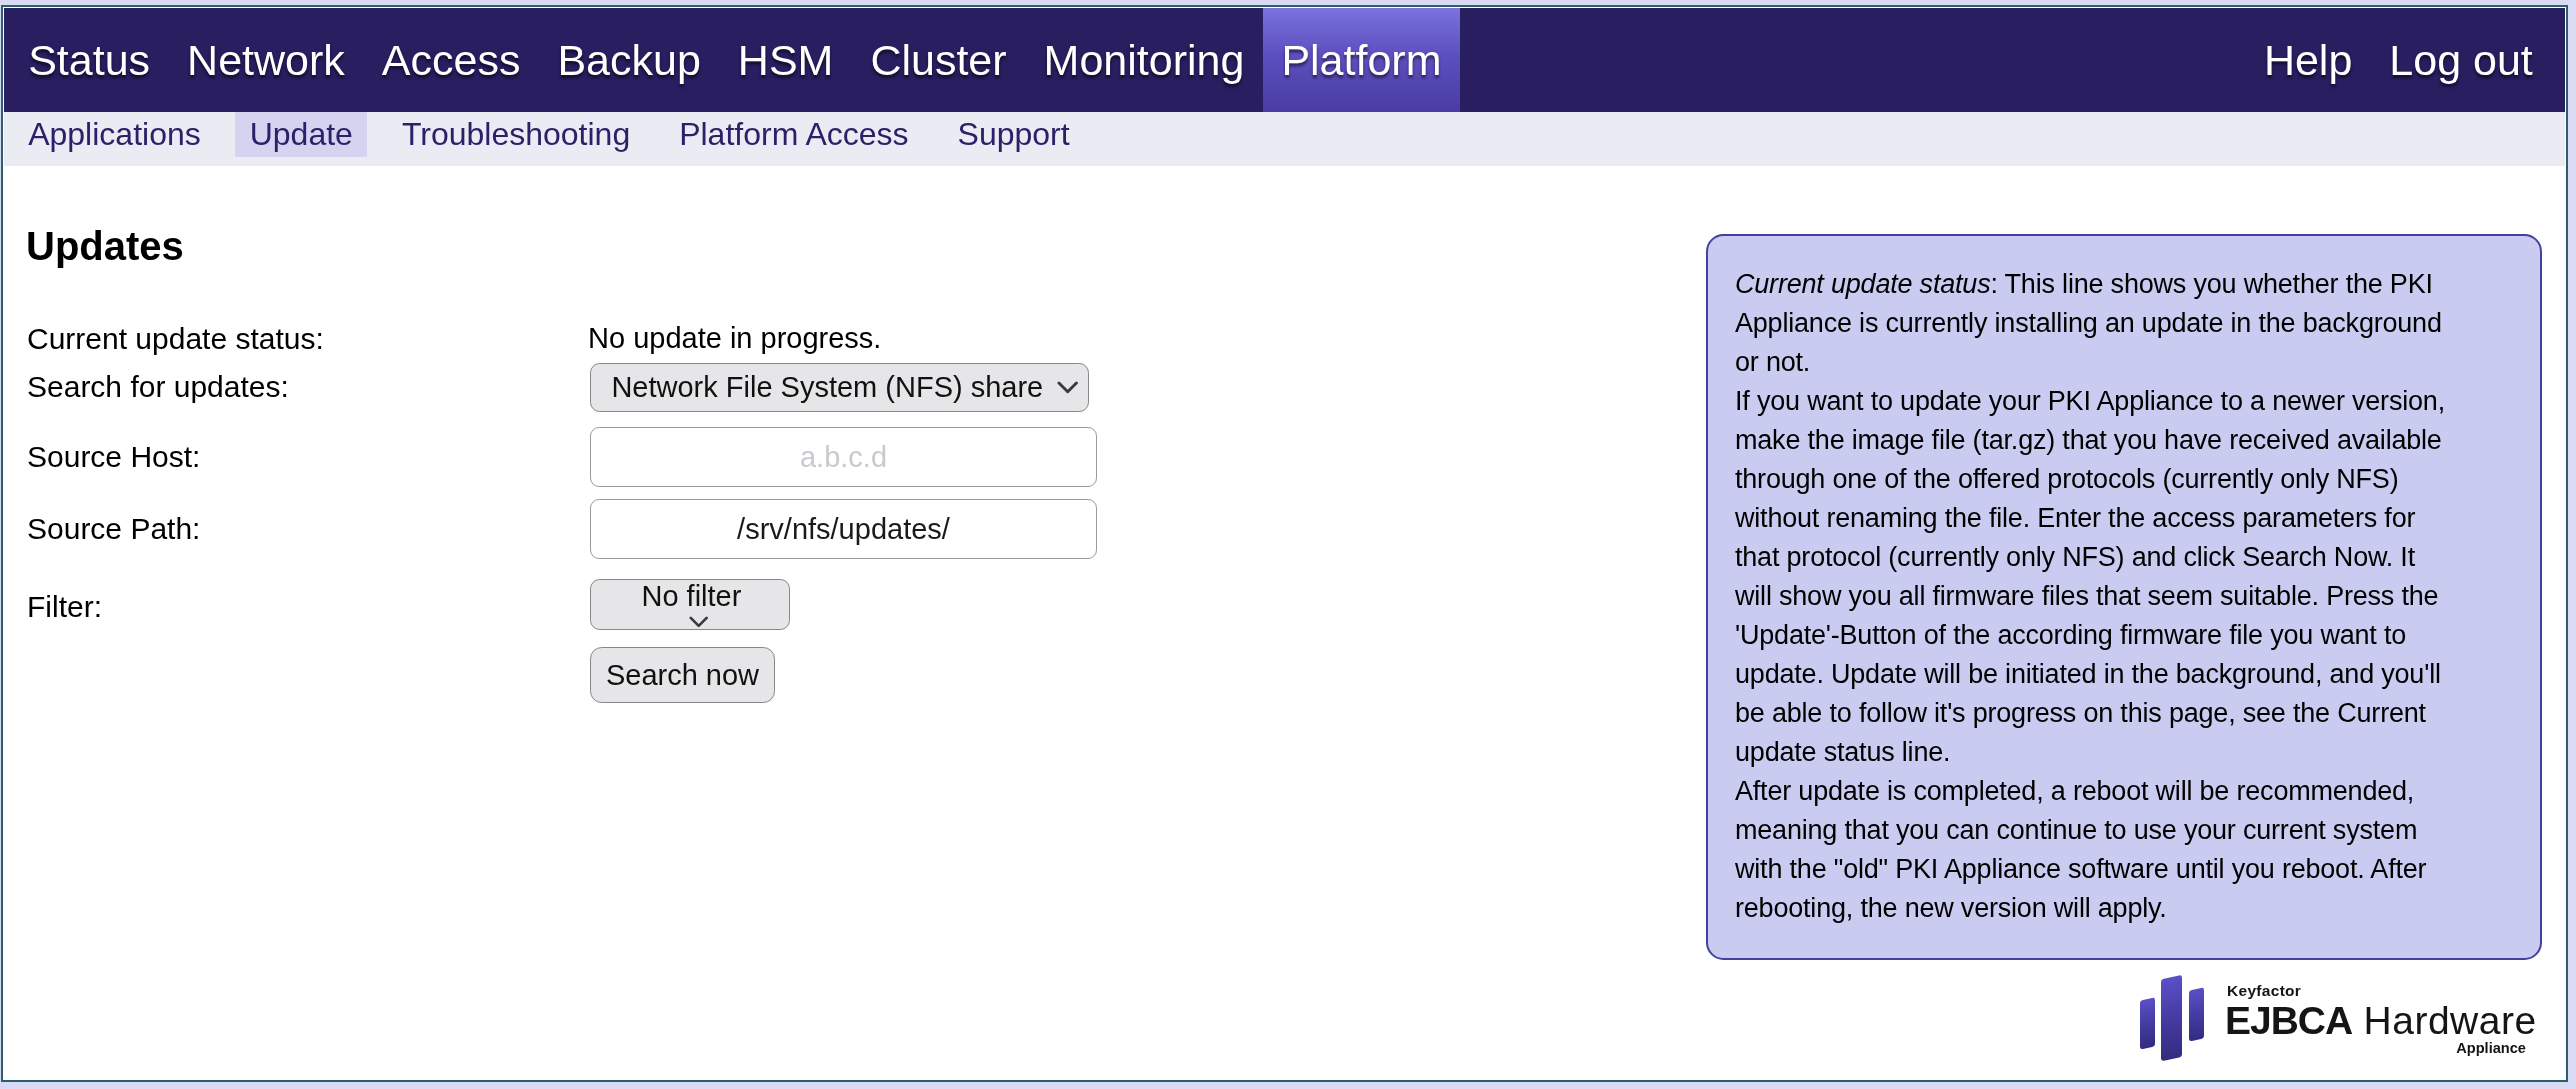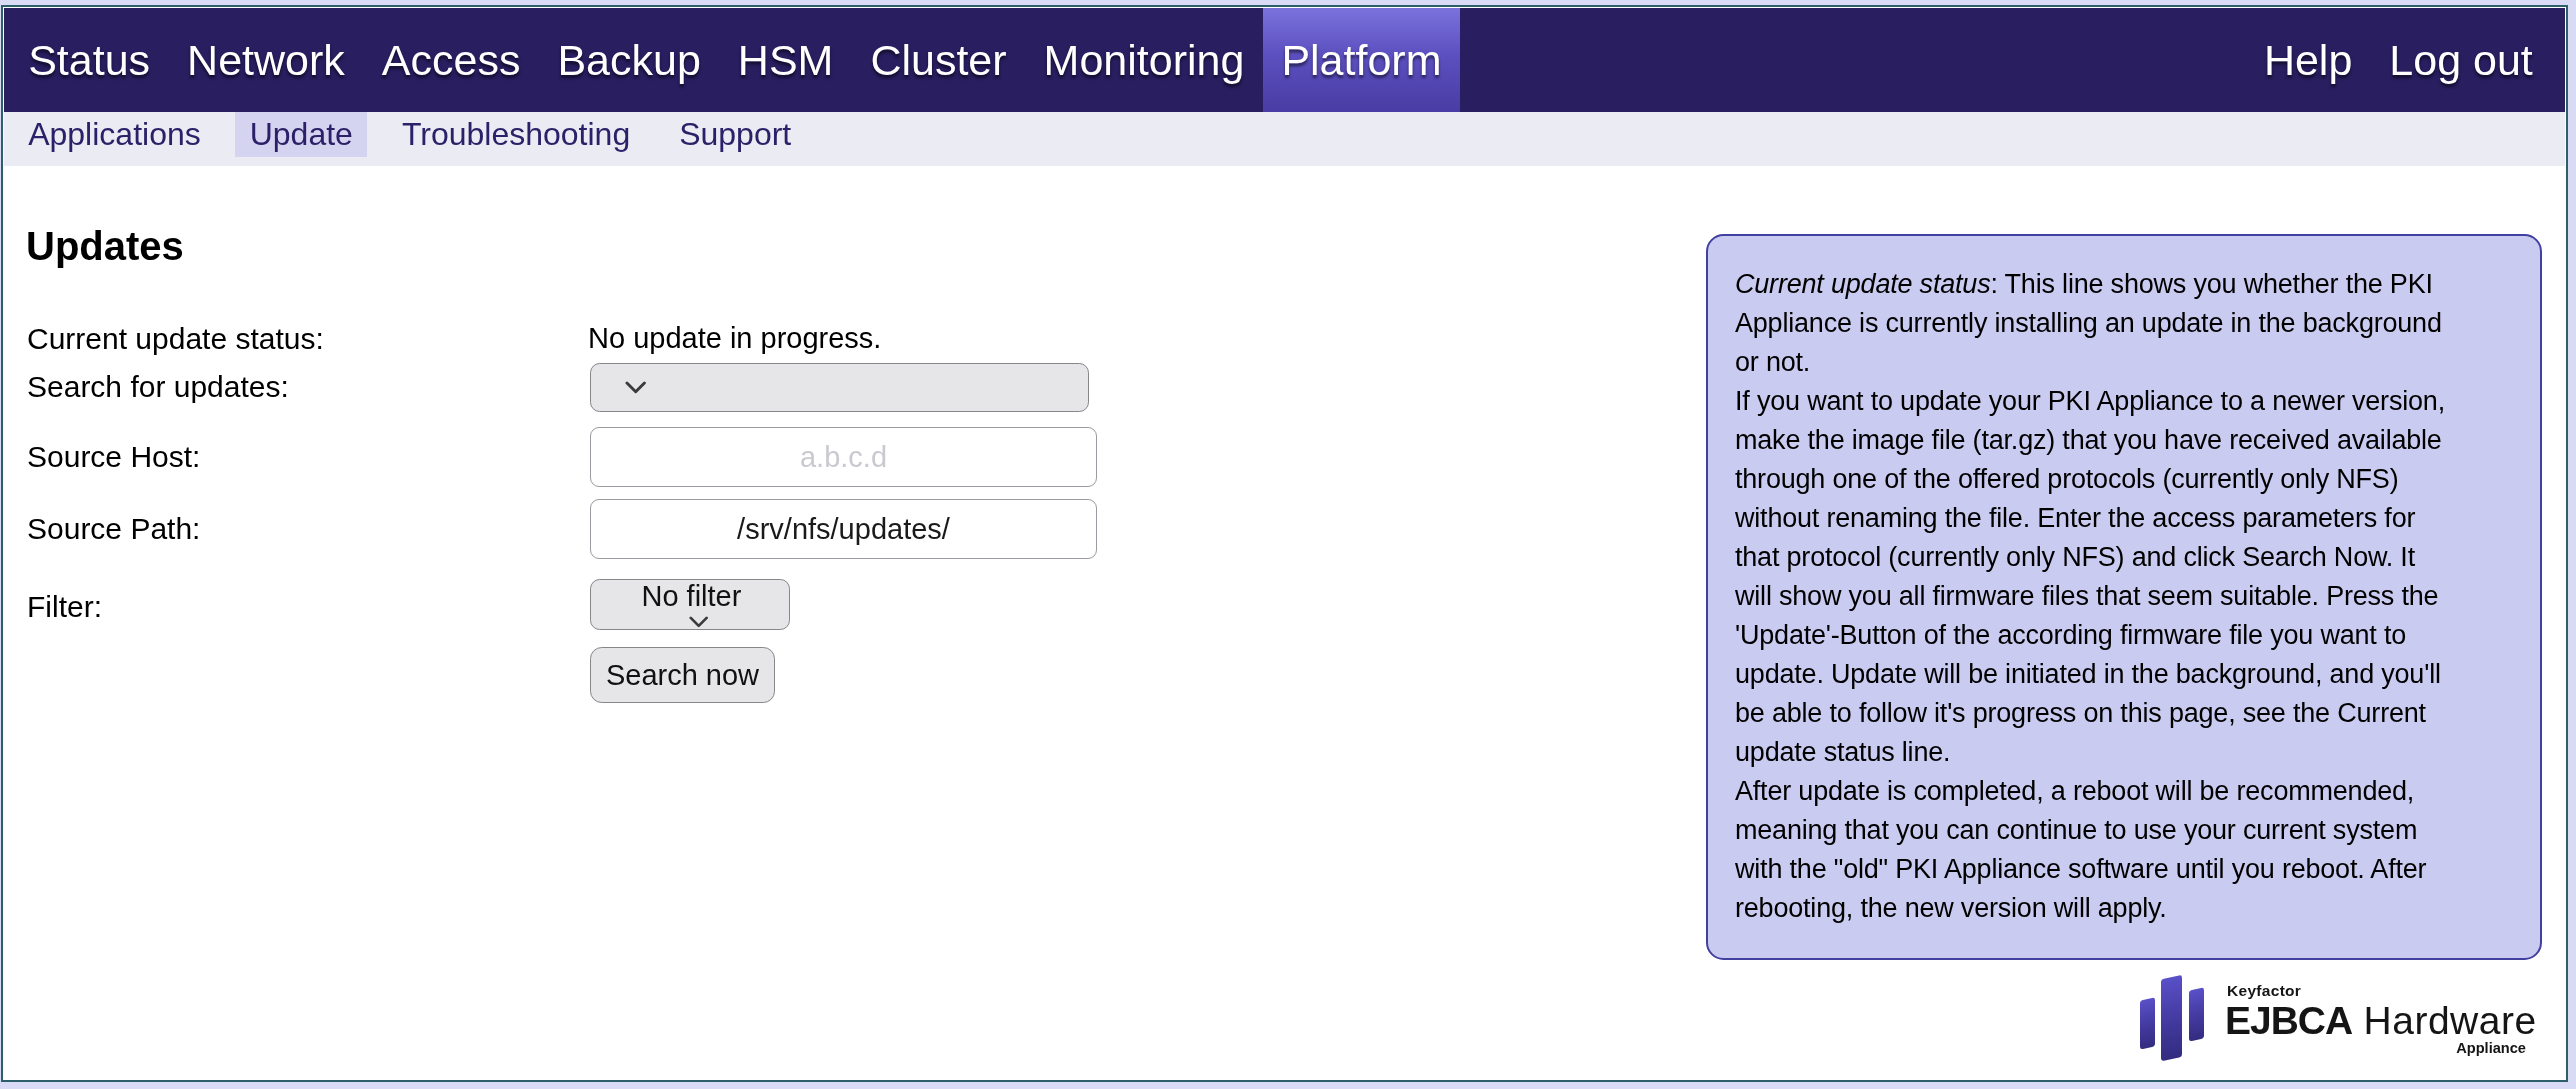--- a/index.html
+++ b/index.html
@@ -125,30 +125,32 @@
   <div class="right">
     <div class="navitem">Help</div>
     <div class="navitem">Log out</div>
   </div>
 </div>
 
 <div class="subnav">
   <div class="subitem">Applications</div>
   <div class="subitem active">Update</div>
   <div class="subitem">Troubleshooting</div>
+  <div class="subitem">Platform Access</div>
   <div class="subitem">Support</div>
 </div>
 
 <h1 class="pagetitle">Updates</h1>
 
 <div class="flabel" style="top:322px;">Current update status:</div>
 <div class="fvalue" style="top:322px;">No update in progress.</div>
 
 <div class="flabel" style="top:370px;">Search for updates:</div>
 <div class="sel" style="top:363px; width:499px; height:49px;">
+  <span class="sel-label">Network File System (NFS) share</span>
   <svg width="21.4" height="13.6" viewBox="0 0 22 14">
       <path d="M2 2 L11 11 L20 2" stroke="#3a3a3a" stroke-width="3" fill="none" stroke-linecap="round" stroke-linejoin="round"></path>
     </svg>
 </div>
 
 <div class="flabel" style="top:440px;">Source Host:</div>
 <input class="tinput" style="top: 427px;" type="text" placeholder="a.b.c.d">
 
 <div class="flabel" style="top:512px;">Source Path:</div>
 <input class="tinput" style="top: 499px;" type="text" value="/srv/nfs/updates/">

